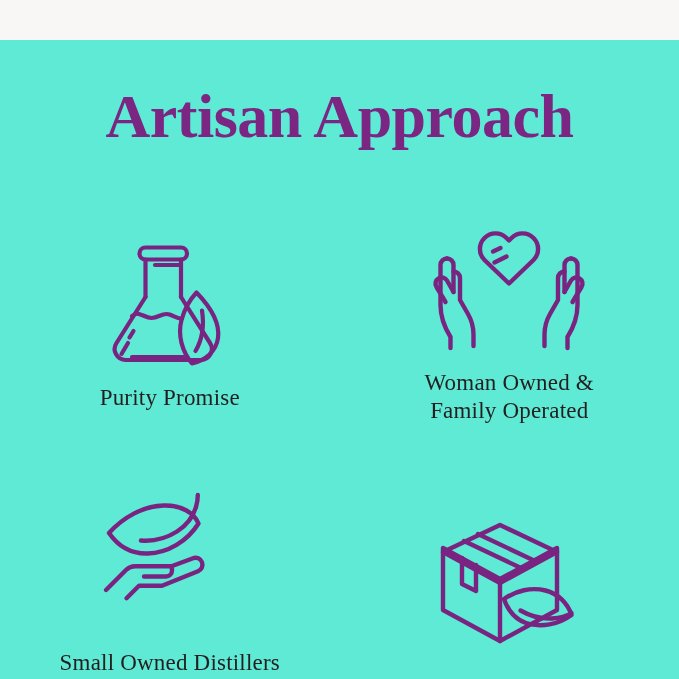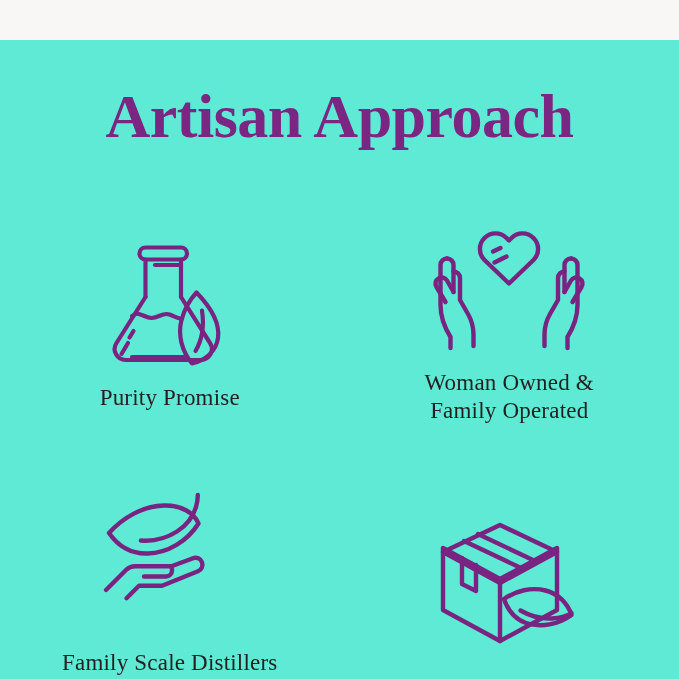--- a/index.html
+++ b/index.html
@@ -157,21 +157,21 @@
 
           <path d="M41 46.5 c12.5 1 25 -2 36 -9 c9.5 -6 16 -14.5 19 -24.5 c1.2 -4 1.8 -8 1.8 -12"></path>
 
           <path d="M6 96 l20 -20 a13 13 0 0 1 9 -3.8 h36.5"></path>
 
           <path d="M71.5 72.2 l21.5 -8 a7 7 0 0 1 9 4 a7 7 0 0 1 -4 9 l-36 14.5 h-23 l-12.5 12.5"></path>
 
           <path d="M44 82.5 h22 a6 6 0 0 0 6 -6 a6 6 0 0 0 -1 -4"></path>
         </svg>
       </div>
-      <div class="caption">Family Scale Distillers</div>
+      <div class="caption">Small Owned Distillers</div>
     </div>
 
     <div class="cell cell-bottom">
       <div class="icon-wrap">
         <svg width="142" height="120" viewBox="0 0 142 120" fill="none" stroke="#7a2481" stroke-width="4.4" stroke-linecap="round" stroke-linejoin="round">
 
           <path d="M5 26 v62 l57 31 v-62 z"></path>
 
           <path d="M62 57 l57 -31 v62 l-57 31"></path>
 

